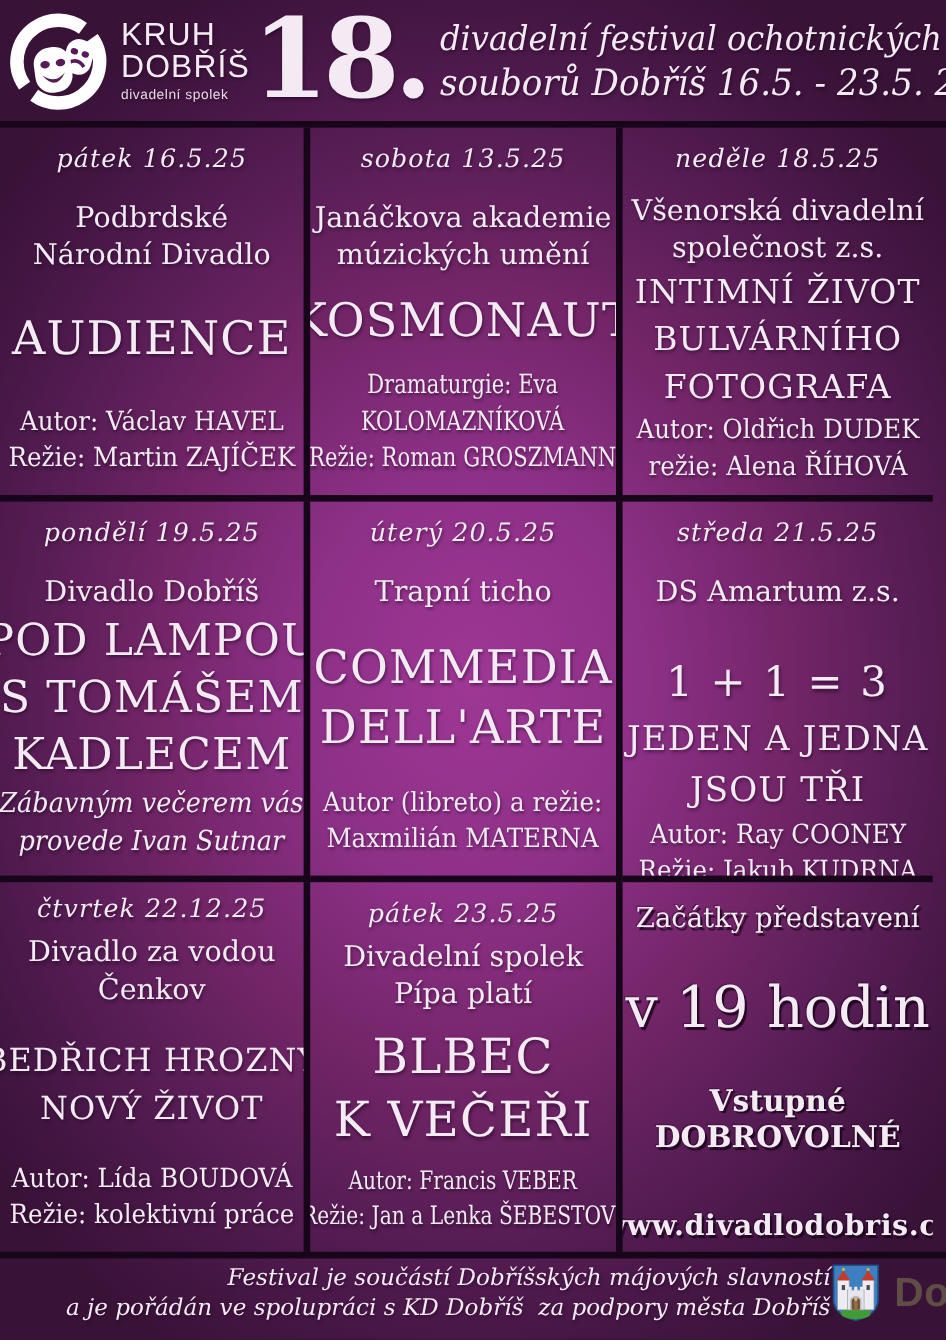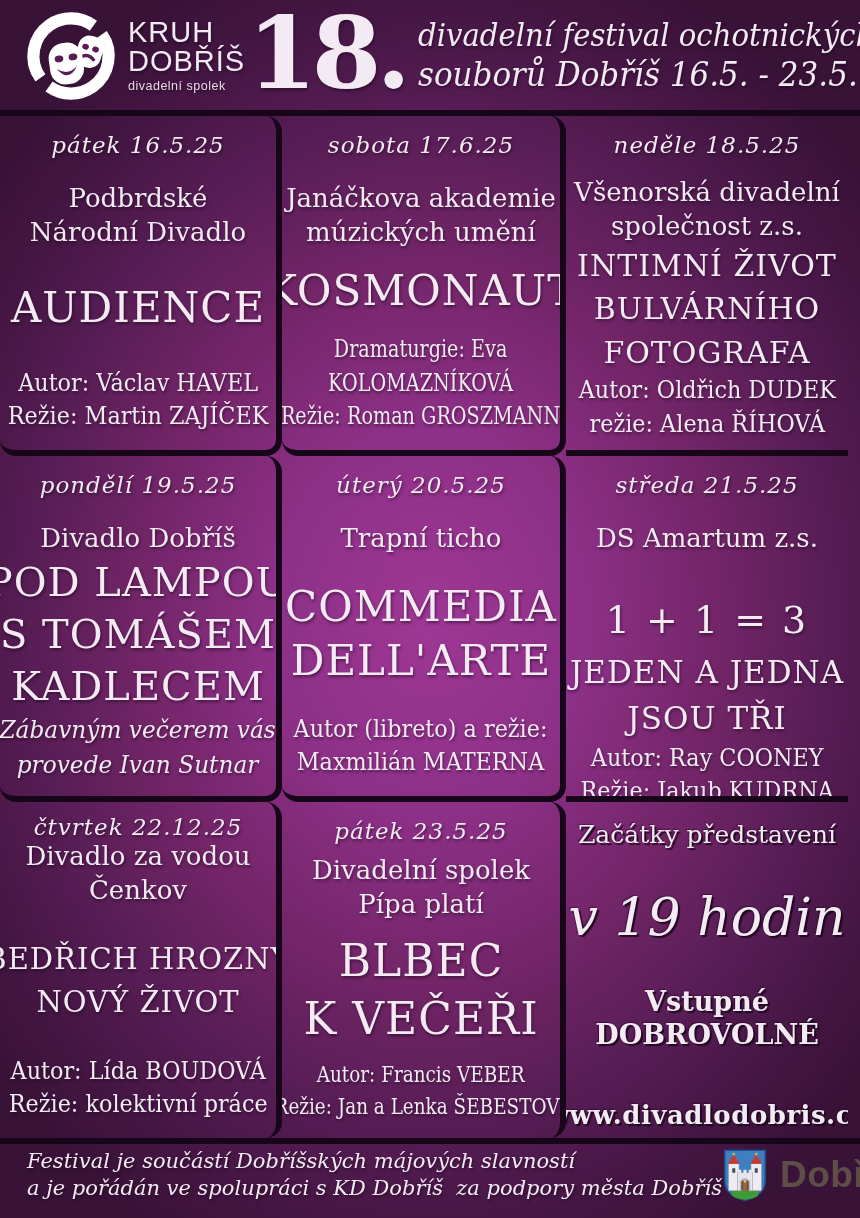--- a/index.html
+++ b/index.html
@@ -21,21 +21,21 @@
         #9e3795 0%, #8d3087 28%, #722567 52%,
         #571d55 72%, #441643 88%, #391238 100%);
     text-shadow: 1px 2px 3px rgba(25,5,25,.55);
   }
 
   
   .header{
     height:110px;
     display:flex;
     align-items:center;
-    padding-left:24px;
+    padding-left:6px;
     box-sizing:border-box;
   }
   .logo-badge{flex:0 0 auto;width:94px;height:94px;margin-top:2px;}
   .org{margin-left:10px;line-height:1.02;}
   .org .org-name{font-family:var(--sans);font-size:29px;letter-spacing:1px;white-space:pre;}
   .org .org-sub{font-family:var(--sans);font-size:12.5px;letter-spacing:.5px;opacity:.92;margin-top:3px;}
   .edition{
     font-size:100px;line-height:.92;font-weight:bold;
     letter-spacing:-5px;margin:-4px 0 0 2px;
   }
@@ -57,67 +57,67 @@
     border-bottom:6px solid var(--line);
     width:860px;box-sizing:border-box;
   }
   .cell{
     box-sizing:border-box;
     display:flex;flex-direction:column;
     align-items:center;text-align:center;
     padding:12px 4px 16px;
     overflow:hidden;
   }
-  .cell.bR{border-right:6px solid var(--line);border-radius:16px;}
+  .cell.bR{border-right:6px solid var(--line);}
   .cell.bB{border-bottom:6px solid var(--line);}
   .day{font-size:23px;font-style:italic;letter-spacing:1px;margin-top:4px;}
   .company{font-size:26px;margin-top:24px;line-height:1.3;white-space:pre;}
   .title-wrap{flex:1;display:flex;align-items:center;justify-content:center;}
   .title{font-size:38px;line-height:1.3;letter-spacing:1px;white-space:pre;}
   .title .title-eq{display:block;font-size:38px;letter-spacing:2px;margin-top:36px;}
   .credits{font-size:24px;line-height:1.4;white-space:pre;transform:scaleX(.93);}
   .credits.condense{transform:scaleX(.80);}
   .credits.note{font-style:italic;font-size:25px;}
 
   .c1 .title{font-size:42px;}
   .c2 .title{font-size:42px;}
   .c3 .title{font-size:30px;line-height:1.45;}
   .c3 .company{margin-top:18px;}
   .c4 .title{font-size:40px;}
   .c5 .title{font-size:42px;}
   .c6 .title{font-size:31px;line-height:1.5;}
   .c7 .title{font-size:29px;line-height:1.5;}
-  .c7 .company{margin-top:0;}
+  .c7 .company{margin-top:10px;}
   .c7 .day{margin-top:0;}
   .c8 .title{font-size:44px;}
   .c8 .company{margin-top:10px;}
   .c8 .credits{font-size:23px;}
 
   
   .cell.info{
     justify-content:space-between;
     padding:12px 4px 8px;
     text-shadow:2px 2px 1px rgba(25,5,25,.85), -1px -1px 1px rgba(25,5,25,.5);
   }
   .info .venue{font-size:26px;font-weight:bold;line-height:1.3;white-space:pre;}
   .info .starts{font-size:25px;font-weight:normal;margin-top:6px;white-space:pre;}
-  .info .time{font-size:52px;font-style:italic;line-height:1;white-space:pre;}
+  .info .time{font-size:52px;line-height:1;white-space:pre;}
   .info .admission{font-size:27px;font-weight:bold;line-height:1.25;white-space:pre;}
   .info .website{font-size:26px;font-weight:bold;letter-spacing:.5px;margin-top:6px;white-space:pre;}
 
   
   .footer{
     height:62px;
     display:flex;align-items:center;
     box-sizing:border-box;
   }
   .footer-text{
-    flex:1;text-align:left;
+    flex:1;text-align:right;
     font-style:italic;font-size:21px;line-height:1.3;
-    padding-left:27px;
+    padding-left:60px;
   }
   .footer-text div{white-space:pre;}
   .city-logo{
     position:relative;
     flex:0 0 auto;
     display:flex;align-items:center;
     padding:0 26px 0 0;gap:12px;
   }
   .city-shield{width:46px;height:54px;}
   .city-name{
@@ -171,21 +171,21 @@
       <div class="company">Podbrdské
 Národní Divadlo</div>
       <div class="title-wrap">
           <div class="title">AUDIENCE</div>
         </div>
       <div class="credits">Autor: Václav HAVEL
 Režie: Martin ZAJÍČEK</div>
     </div>
 
     <div class="cell c2 bR bB">
-      <div class="day">sobota 17.6.25</div>
+      <div class="day">sobota 13.5.25</div>
       <div class="company">Janáčkova akademie
 múzických umění</div>
       <div class="title-wrap">
           <div class="title">KOSMONAUT</div>
         </div>
       <div class="credits condense">Dramaturgie: Eva
 KOLOMAZNÍKOVÁ
 Režie: Roman GROSZMANN</div>
     </div>
 

